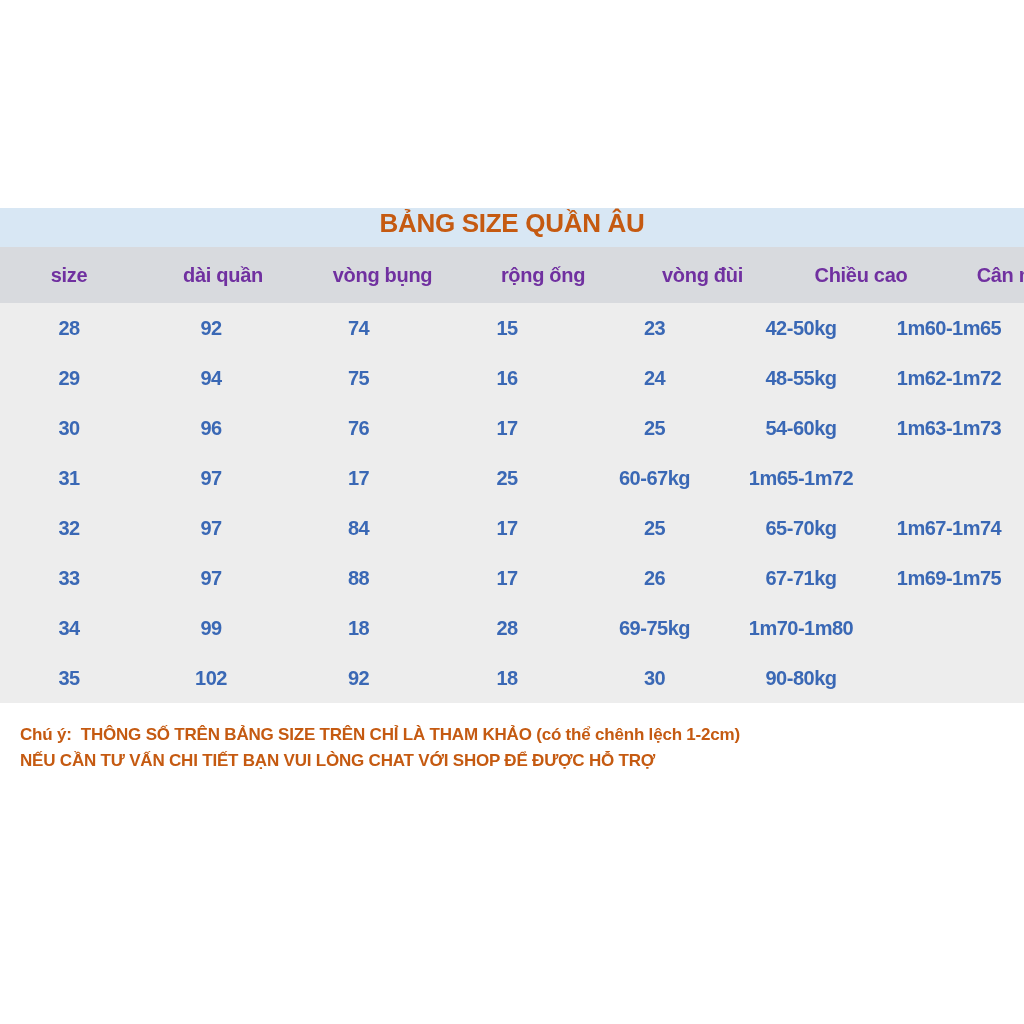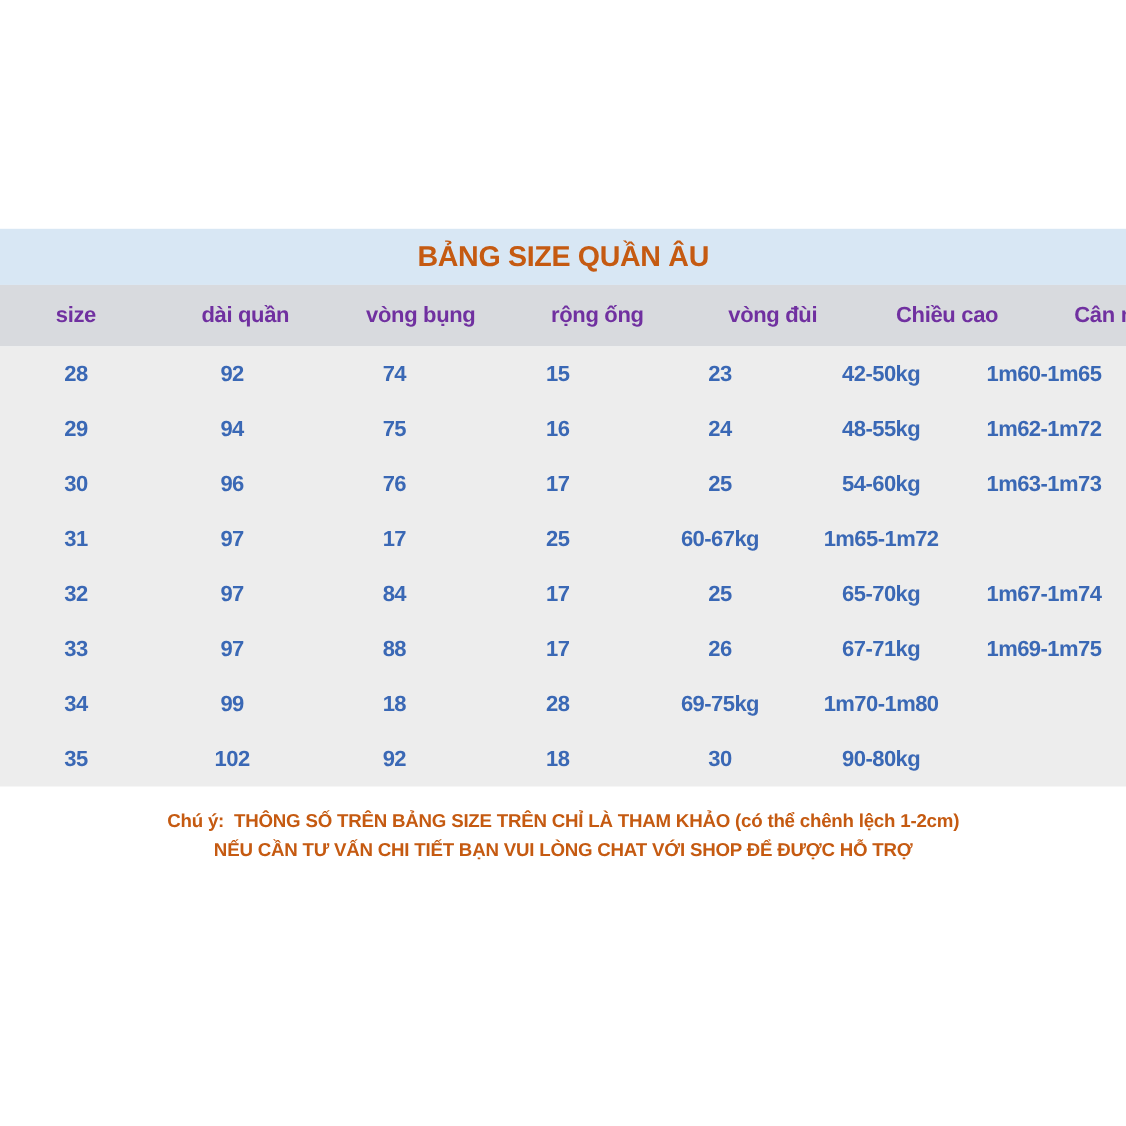--- a/index.html
+++ b/index.html
@@ -6,24 +6,23 @@
   .page {
     position: relative;
     width: 1024px;
     height: 1024px;
     background: #ffffff;
     font-family: "Liberation Sans", sans-serif;
     overflow: hidden;
   }
   .top-space { height: 208px; }
   .title-band {
-    height: 51px;
+    height: 39px;
     background: var(--title-band-bg, #d8e7f4);
     display: flex;
-    align-items: center;
     justify-content: center;
   }
   .title-band h1 {
     margin: 0;
     font-size: 26px;
     font-weight: bold;
     letter-spacing: -0.3px;
     color: var(--title-text, #c55a11);
   }
   .grid-row {
@@ -55,21 +54,22 @@
     display: flex;
     align-items: center;
     justify-content: center;
     font-size: 20px;
     font-weight: bold;
     letter-spacing: -0.5px;
     color: var(--data-text, #3a68b5);
   }
   .notes {
     padding-top: 19px;
-    text-align: center;
+    text-align: left;
+    margin-left: 20px;
   }
   .note-line {
     font-size: 17px;
     font-weight: bold;
     line-height: 26px;
     letter-spacing: -0.2px;
     white-space: pre;
     color: var(--note-text, #c55a11);
   }
 </style>

